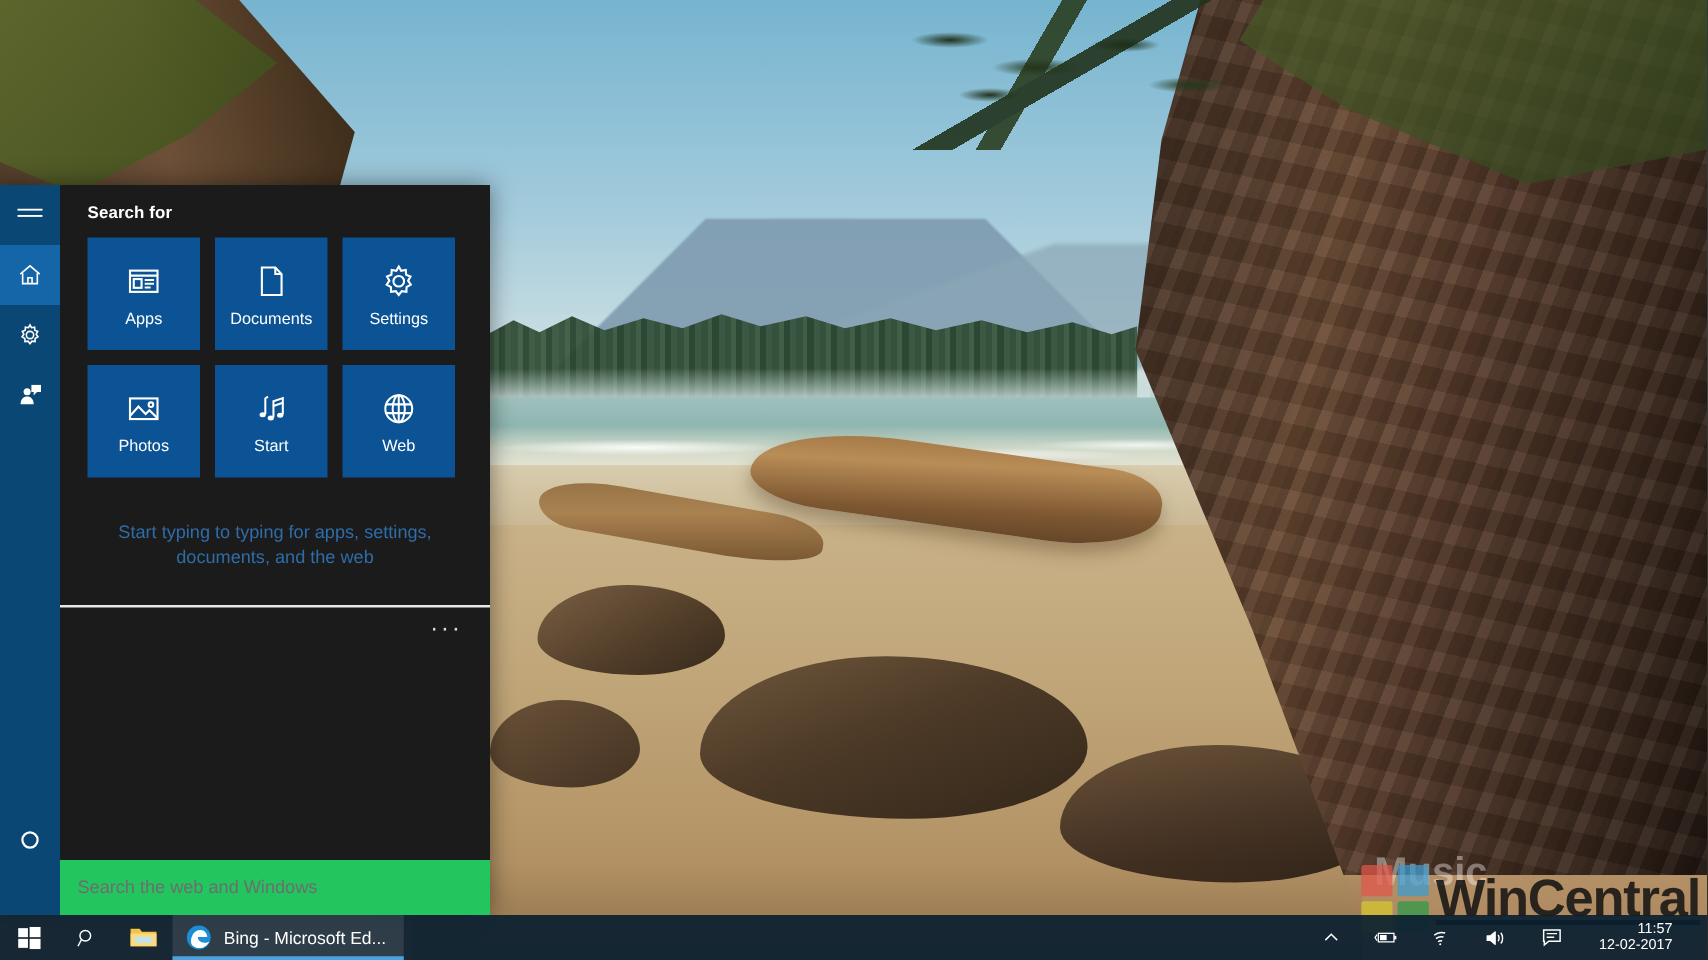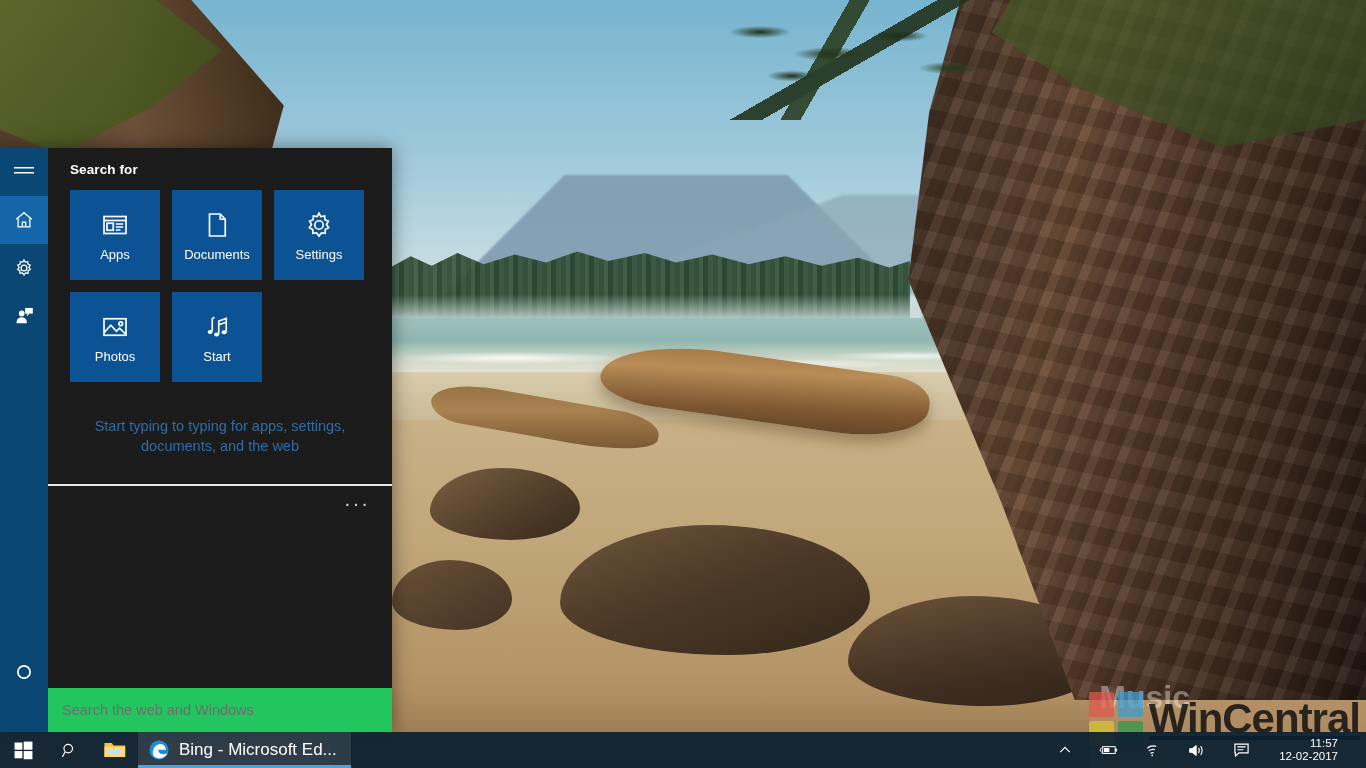--- a/index.html
+++ b/index.html
@@ -222,21 +222,21 @@
     height:36px; display:flex; align-items:center; justify-content:center;
     color:#fff; position:relative;
   }
   #tb-start { width:46px; }
   #tb-search { width:46px; }
   #tb-explorer { width:46px; }
   #tb-edge {
     padding:0 14px 0 10px; gap:9px; min-width:150px;
     background: rgba(255,255,255,.10);
   }
-  #tb-edge .tb-title { font-size:17px; color:#fff; white-space:nowrap; }
+  #tb-edge .tb-title { font-size:14px; color:#fff; white-space:nowrap; }
   #tb-edge::after {
     content:""; position:absolute; left:0; right:0; bottom:0; height:3px;
     background:#4aa3e0;
   }
   #tray {
     margin-left:auto; display:flex; align-items:center; gap:16px; height:36px;
     padding-right:16px;
     justify-content:flex-end;
   }
   .tray-ico {
@@ -386,20 +386,28 @@
             <path d="M8.2 15.4 V5.4 L9.9 4.2"></path>
             <ellipse cx="6.5" cy="15.9" rx="2.0" ry="1.6" fill="#fff" stroke="none"></ellipse>
             <path d="M13.4 17.4 V7.2 L19.4 5.2 V15.6"></path>
             <path d="M13.4 10.2 L19.4 8.2"></path>
             <ellipse cx="11.7" cy="17.9" rx="2.0" ry="1.6" fill="#fff" stroke="none"></ellipse>
             <ellipse cx="17.7" cy="16.1" rx="2.0" ry="1.6" fill="#fff" stroke="none"></ellipse>
           </svg>
           <span class="tile-label">Start</span>
         </div>
 
+        <div class="tile">
+          <svg width="30" height="30" viewBox="0 0 24 24" fill="none" stroke="#fff" stroke-width="1.3">
+            <circle cx="12" cy="12" r="8.6"></circle>
+            <ellipse cx="12" cy="12" rx="3.9" ry="8.6"></ellipse>
+            <path d="M3.6 9.2 H20.4 M3.6 14.8 H20.4 M12 3.4 V20.6"></path>
+          </svg>
+          <span class="tile-label">Web</span>
+        </div>
 
       </div>
 
       <div id="hint">Start typing to typing for apps, settings, documents, and the web</div>
     </div>
 
     <div id="panel-divider"></div>
 
     <div id="lower-area">
       <div id="more-btn">···</div>

